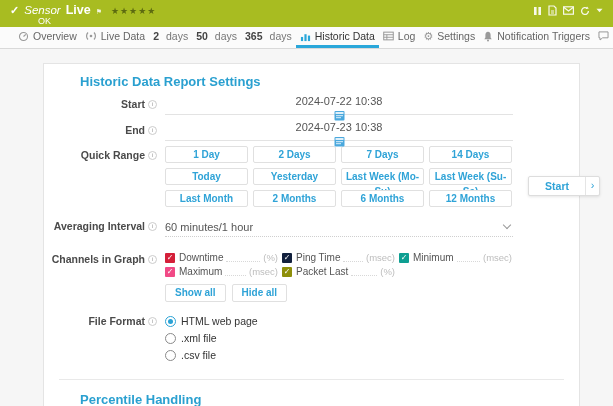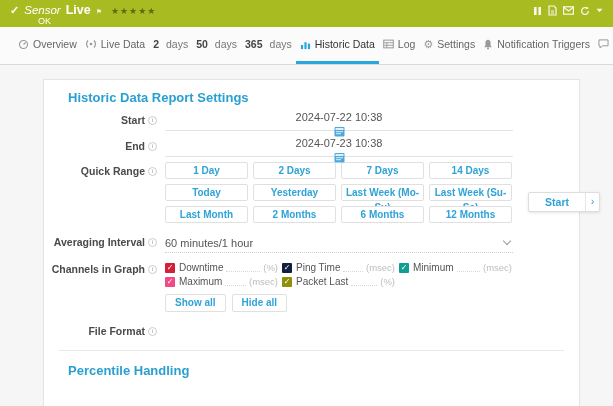--- a/index.html
+++ b/index.html
@@ -12,32 +12,32 @@
   .hdr-check { font-size:11px; font-weight:bold; }
   .hdr-kind { font-style:italic; font-size:11.5px; }
   .hdr-name { font-weight:bold; font-size:12.5px; }
   .hdr-flag { font-size:7px; vertical-align:super; opacity:.85; }
   .hdr-stars { font-size:9px; color:#5c6a10; letter-spacing:1px; margin-left:4px; }
   .hdr-status { font-size:9px; margin-left:28px; margin-top:-1px; }
   .topbar-icons { position:absolute; right:10px; top:5px; display:flex; align-items:center; gap:6px; }
   .topbar-icons svg { display:block; }
 
   
-  .tabs { height:38px; background:#fbfbfb; border-bottom:1px solid #d9d9d9; display:flex; align-items:stretch; padding:0 14px; justify-content:space-between; }
+  .tabs { height:22px; background:#fbfbfb; border-bottom:1px solid #d9d9d9; display:flex; align-items:stretch; padding:0 14px; justify-content:space-between; }
   .tab { display:flex; align-items:center; gap:4px; font-size:10.5px; color:#666; padding:0 4px; cursor:pointer; border-bottom:3px solid transparent; white-space:nowrap; }
   .tab .ticon { display:flex; align-items:center; color:#999; font-size:11px; line-height:1; }
   .tab.selected { color:#333; border-bottom-color:#2aa7da; }
   .tab.selected .ticon { color:#2aa7da; }
   .tnum { font-weight:bold; color:#444; margin-right:3px; }
   .tword { color:#777; }
 
   
   .content { position:relative; height:357px; }
   .card { position:absolute; left:43px; top:14px; width:537px; height:360px; background:#fff; border:1px solid #e4e4e4; border-bottom:none; padding-top:10px; }
-  h2.section-title { color:#2aa0d0; font-size:13px; font-weight:bold; margin:0 0 2px 24px; }
+  h2.section-title { color:#2aa0d0; font-size:13px; font-weight:bold; margin:0 0 2px 36px; }
   .row { display:flex; align-items:flex-start; margin-top:6px; }
   .label-cell { width:113px; text-align:right; font-size:10.5px; font-weight:bold; color:#4a4a4a; padding-top:3px; display:flex; justify-content:flex-end; align-items:center; gap:3px; }
   .info { width:9px; height:9px; border:1px solid #ccc; border-radius:50%; color:#bbb; font-size:6px; line-height:7px; text-align:center; display:inline-block; flex:0 0 auto; }
   .ctrl { margin-left:8px; width:348px; }
 
   .field { position:relative; border-bottom:1px solid #e3e3e3; height:20px; display:flex; align-items:center;flex-direction:column; }
   .field-value { font-size:11px; color:#555; flex:1; }
   .cal-icon { flex:0 0 auto; }
 
   .select { position:relative; border-bottom:1px dotted #cfcfcf; height:20px; display:flex; align-items:center; }
@@ -256,21 +256,21 @@
           <span class="info">i</span>
         </div>
       <div class="ctrl">
         <div class="select">
           <span class="field-value">60 minutes/1 hour</span>
           <span class="chev-down"></span>
         </div>
       </div>
     </div>
 
-    <div class="row" style="margin-top:9px;">
+    <div class="row" style="margin-top:15px;">
       <div class="label-cell" style="padding-top:1px;">
           <span>Channels in Graph</span>
           <span class="info">i</span>
         </div>
       <div class="ctrl">
         <div class="chan-grid" style="margin-top:0;">
           <label class="chan">
             <span class="cb" style="background: rgb(212, 31, 57);">✓</span>
             <span class="chan-name">Downtime</span>
             <span class="leader"></span>
@@ -306,20 +306,34 @@
           <button class="btn">Hide all</button>
         </div>
       </div>
     </div>
 
     <div class="row" style="margin-top:13px;">
       <div class="label-cell" style="padding-top:0;">
           <span>File Format</span>
           <span class="info">i</span>
         </div>
+      <div class="ctrl">
+        <div class="radio-row">
+          <span class="radio sel"></span>
+          <span class="radio-label">HTML web page</span>
+        </div>
+        <div class="radio-row">
+          <span class="radio"></span>
+          <span class="radio-label">.xml file</span>
+        </div>
+        <div class="radio-row">
+          <span class="radio"></span>
+          <span class="radio-label">.csv file</span>
+        </div>
+      </div>
     </div>
 
     <div class="divider"></div>
 
     <h2 class="section-title" style="margin-top:12px;">Percentile Handling</h2>
 
   </section>
 
   <div class="start-float">
     <div class="start-main">Start</div>

